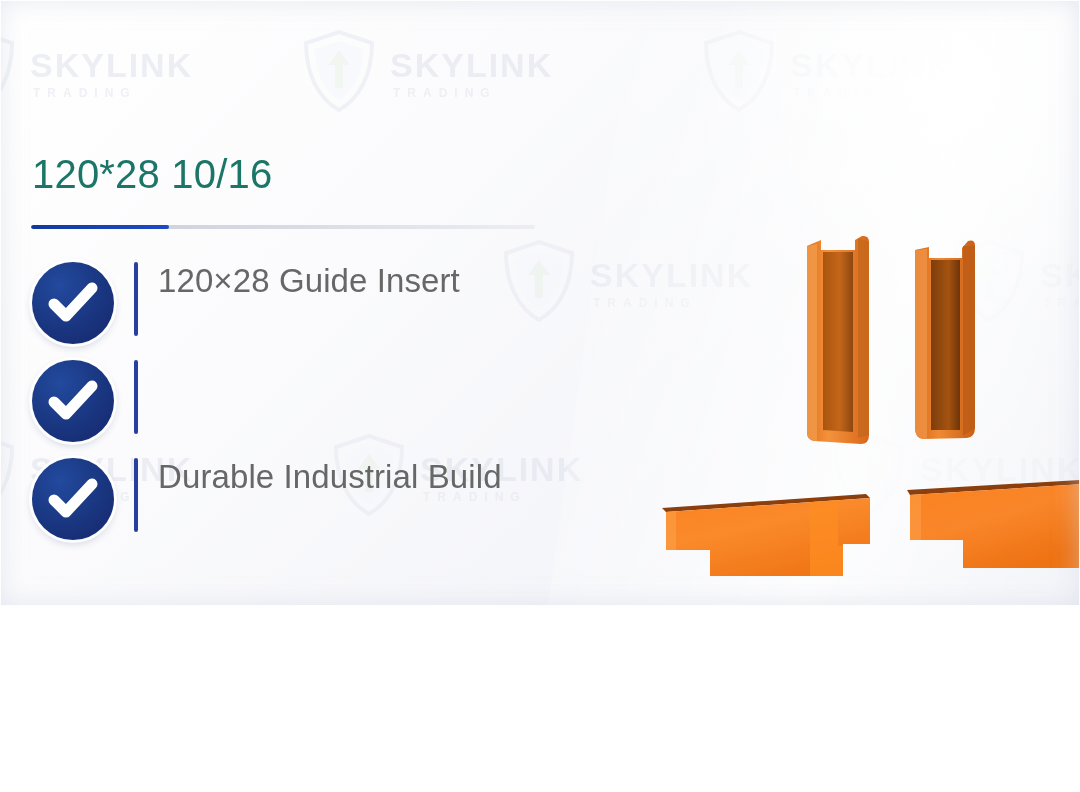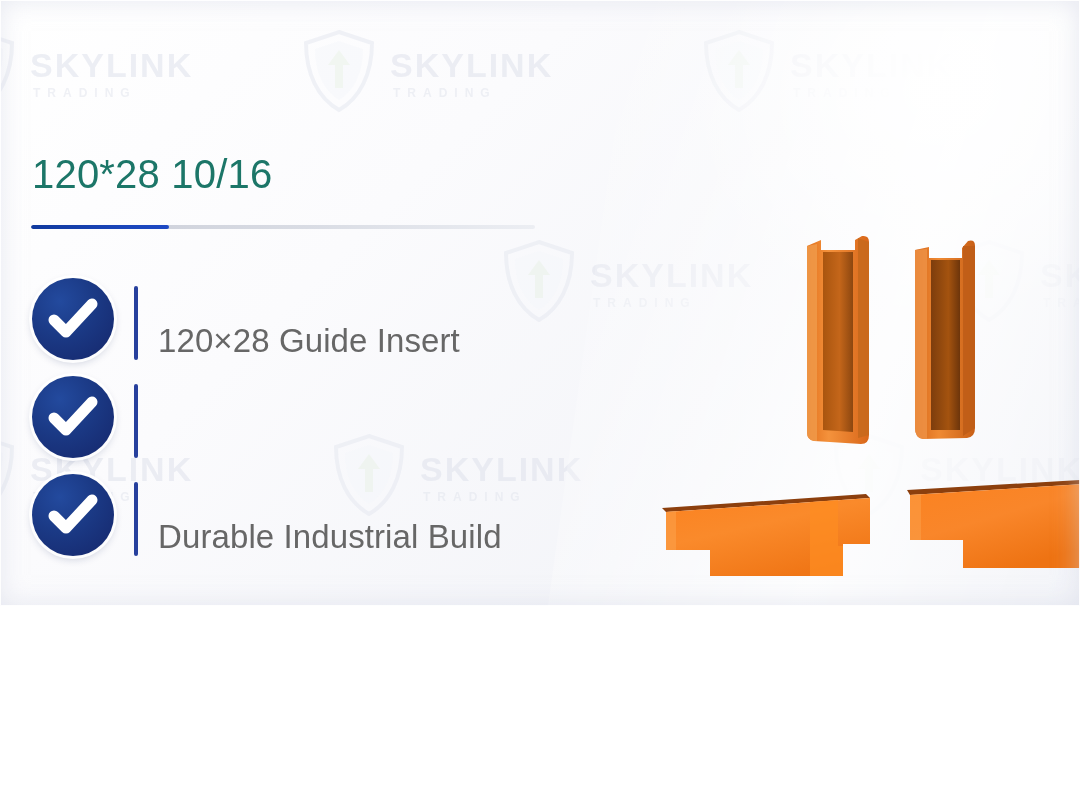--- a/index.html
+++ b/index.html
@@ -69,21 +69,21 @@
   .rule.top{top:225px;}
   .rule.bottom{top:744px;}
   .rule .fill{
     position:absolute;left:0;top:0;height:100%;width:138px;
     background:linear-gradient(90deg,#113a9e 0%,#1b46bb 70%,#1d49c4 100%);
     border-radius:2px;
   }
 
   
   .features{position:absolute;left:32px;top:262px;z-index:10;}
-  .feat{display:flex;align-items:flex-end;height:98px;}
+  .feat{display:flex;align-items:flex-start;height:98px;}
   .check{
     position:relative;flex:0 0 auto;width:82px;height:82px;border-radius:50%;
     background:radial-gradient(circle at 34% 28%,#234a9e 0%,#1b3a86 42%,#15266a 100%);
     box-shadow:0 0 0 3px rgba(255,255,255,.92),0 3px 9px rgba(20,35,90,.22);
   }
   .check svg{position:absolute;left:0;top:0;}
   .divider{
     flex:0 0 auto;width:4px;height:74px;margin-left:20px;
     background:#27409d;border-radius:2px;
   }

